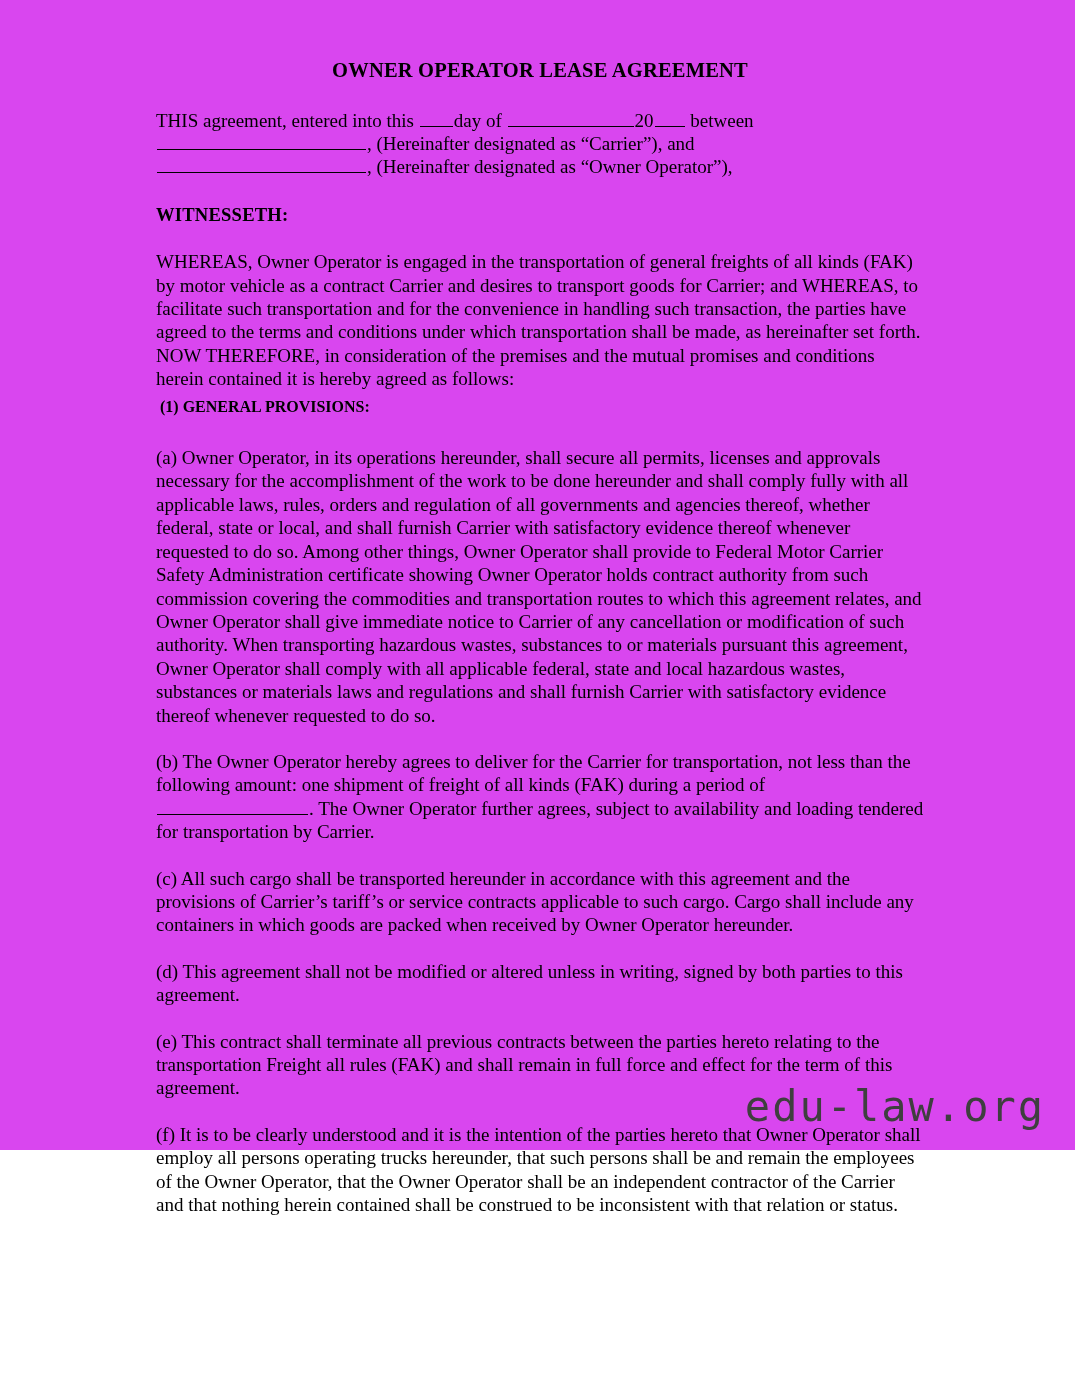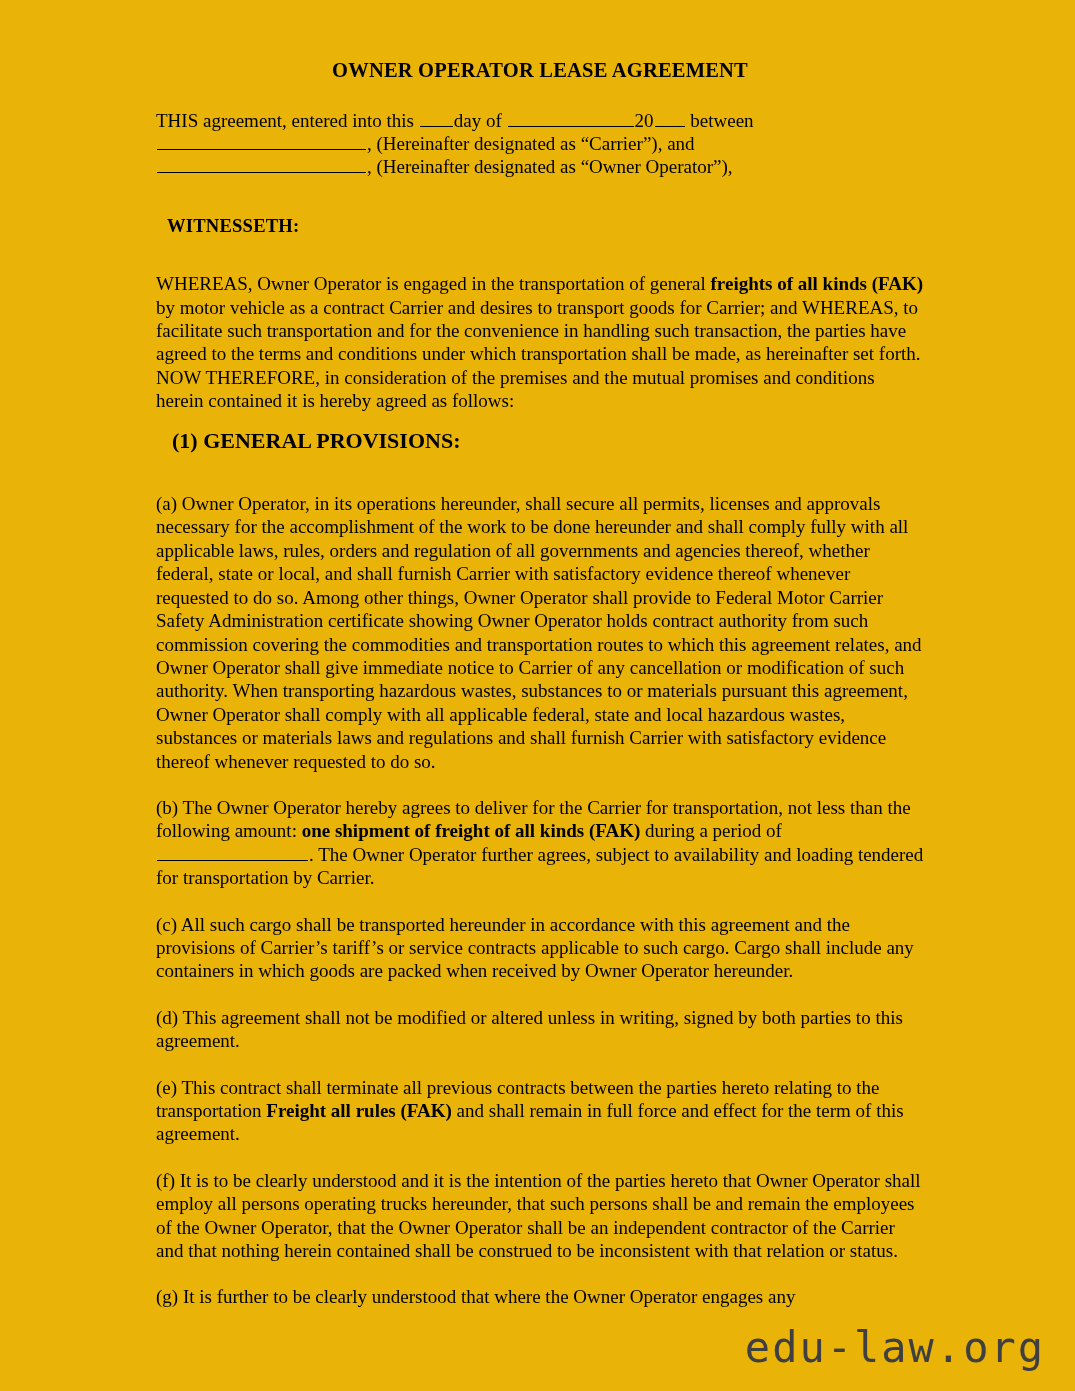--- a/index.html
+++ b/index.html
@@ -14,22 +14,22 @@
     font-family: "Liberation Serif", "DejaVu Serif", serif;
     color: #000000;
     overflow: hidden;
   }
 
   .page {
     position: absolute;
     left: 0;
     top: 0;
     width: 1075px;
-    height: 1391px;
-    background: #eab308;
+    height: 1150px;
+    background: #d946ef;
   }
 
   .content {
     position: absolute;
     left: 156px;
     top: 58px;
     width: 768px;
   }
 
   .doc-title {
@@ -44,48 +44,48 @@
   p.para {
     margin: 0;
     font-size: 19px;
     line-height: 23.4px;
     text-align: left;
   }
 
   .gap-sm { height: 23px; }
   .gap-md { height: 24px; }
 
-  .bold { font-weight: bold; }
+  .bold { font-weight: normal; }
 
   
   .blank {
     display: inline-block;
     border-bottom: 1.6px solid #000;
     vertical-align: baseline;
     height: 0.82em;
     margin: 0 1px;
   }
   .blank-xs { width: 30px; }
   .blank-s  { width: 33px; }
   .blank-m  { width: 126px; }
   .blank-b  { width: 151px; }
   .blank-l  { width: 209px; }
 
   .section-head {
     font-weight: bold;
-    font-size: 22px;
+    font-size: 16px;
     line-height: 23.4px;
-    margin: 16px;
+    margin: 4px;
   }
 
   .witnesseth {
     font-weight: bold;
     font-size: 18.6px;
     line-height: 23.4px;
-    margin: 11px;
+    margin: 0;
     letter-spacing: 0.2px;
   }
 
   .watermark {
     position: absolute;
     right: 30px;
     bottom: 22px;
     font-family: "DejaVu Sans Mono", "Liberation Mono", monospace;
     font-size: 42px;
     color: #3f3f3f;
@@ -135,18 +135,17 @@
     <div class="gap-sm"></div>
 
     <p class="para"><span>(e) This contract shall terminate all previous contracts between the parties hereto relating to the transportation </span><span class="bold">Freight all rules (FAK)</span><span> and shall remain in full force and effect for the term of this agreement.</span></p>
 
     <div class="gap-sm"></div>
 
     <p class="para">(f) It is to be clearly understood and it is the intention of the parties hereto that Owner Operator shall employ all persons operating trucks hereunder, that such persons shall be and remain the employees of the Owner Operator, that the Owner Operator shall be an independent contractor of the Carrier and that nothing herein contained shall be construed to be inconsistent with that relation or status.</p>
 
     <div class="gap-sm"></div>
 
-    <p class="para">(g) It is further to be clearly understood that where the Owner Operator engages any</p>
 
   </div>
 
   <div class="watermark">edu-law.org</div>
 </div>
 
 </body></html>

